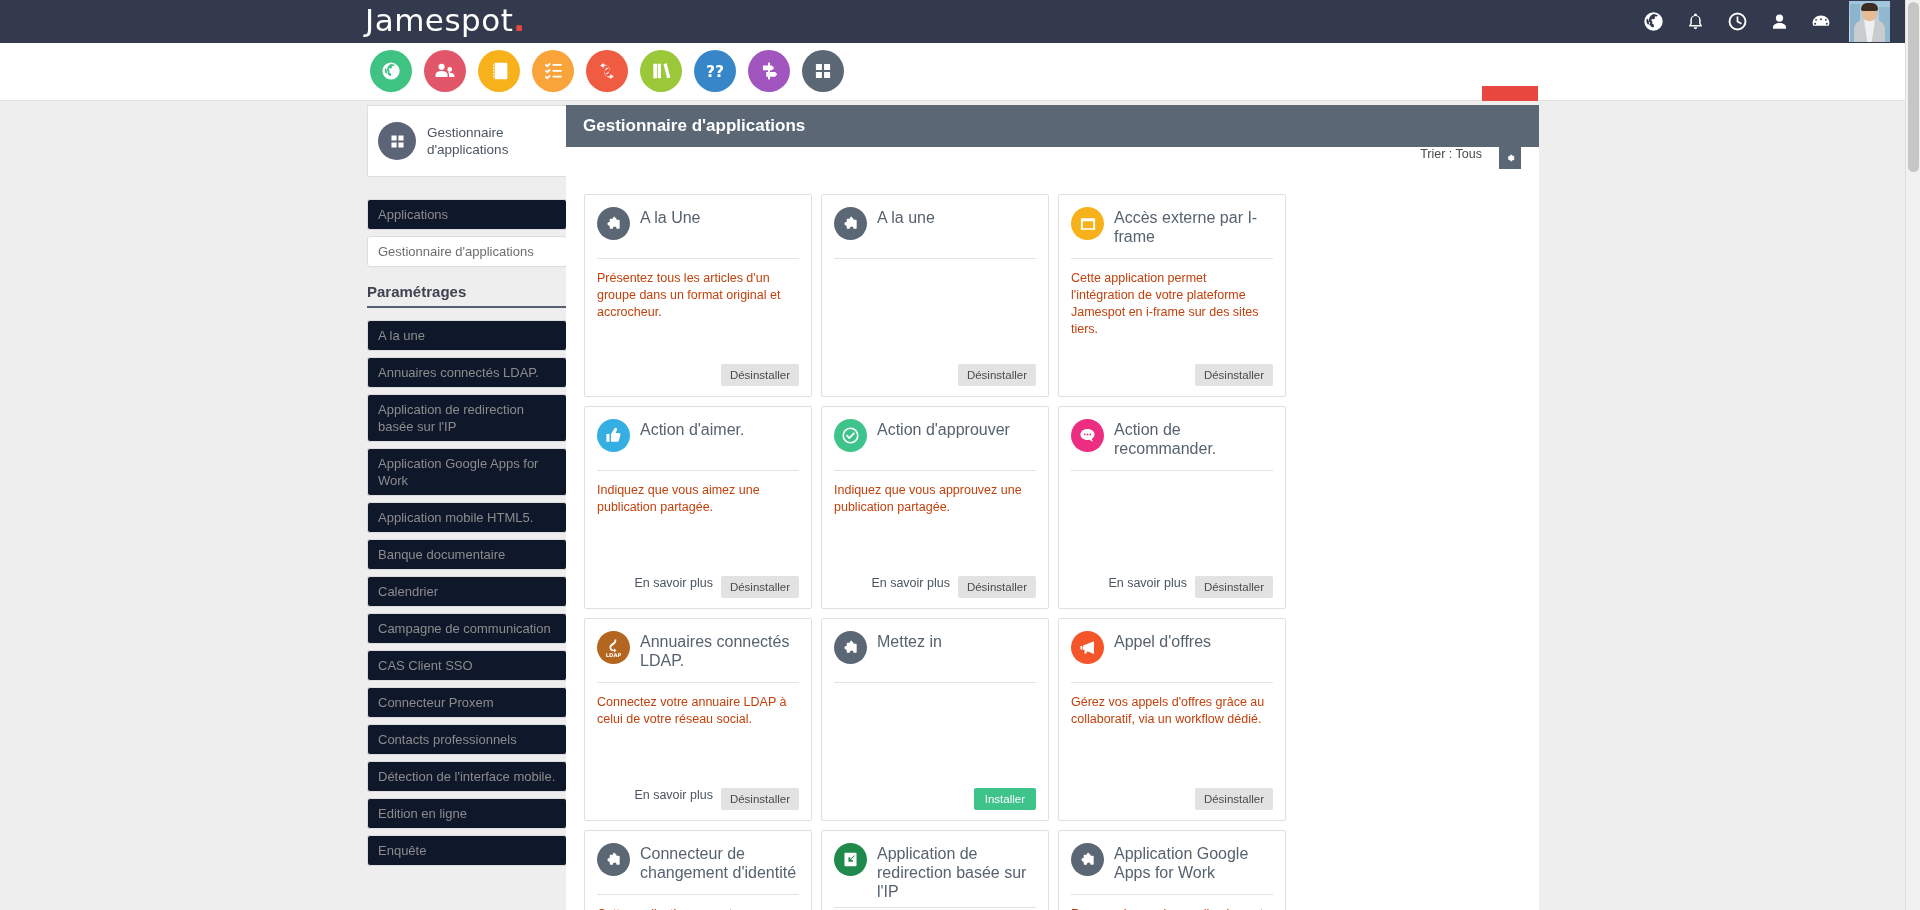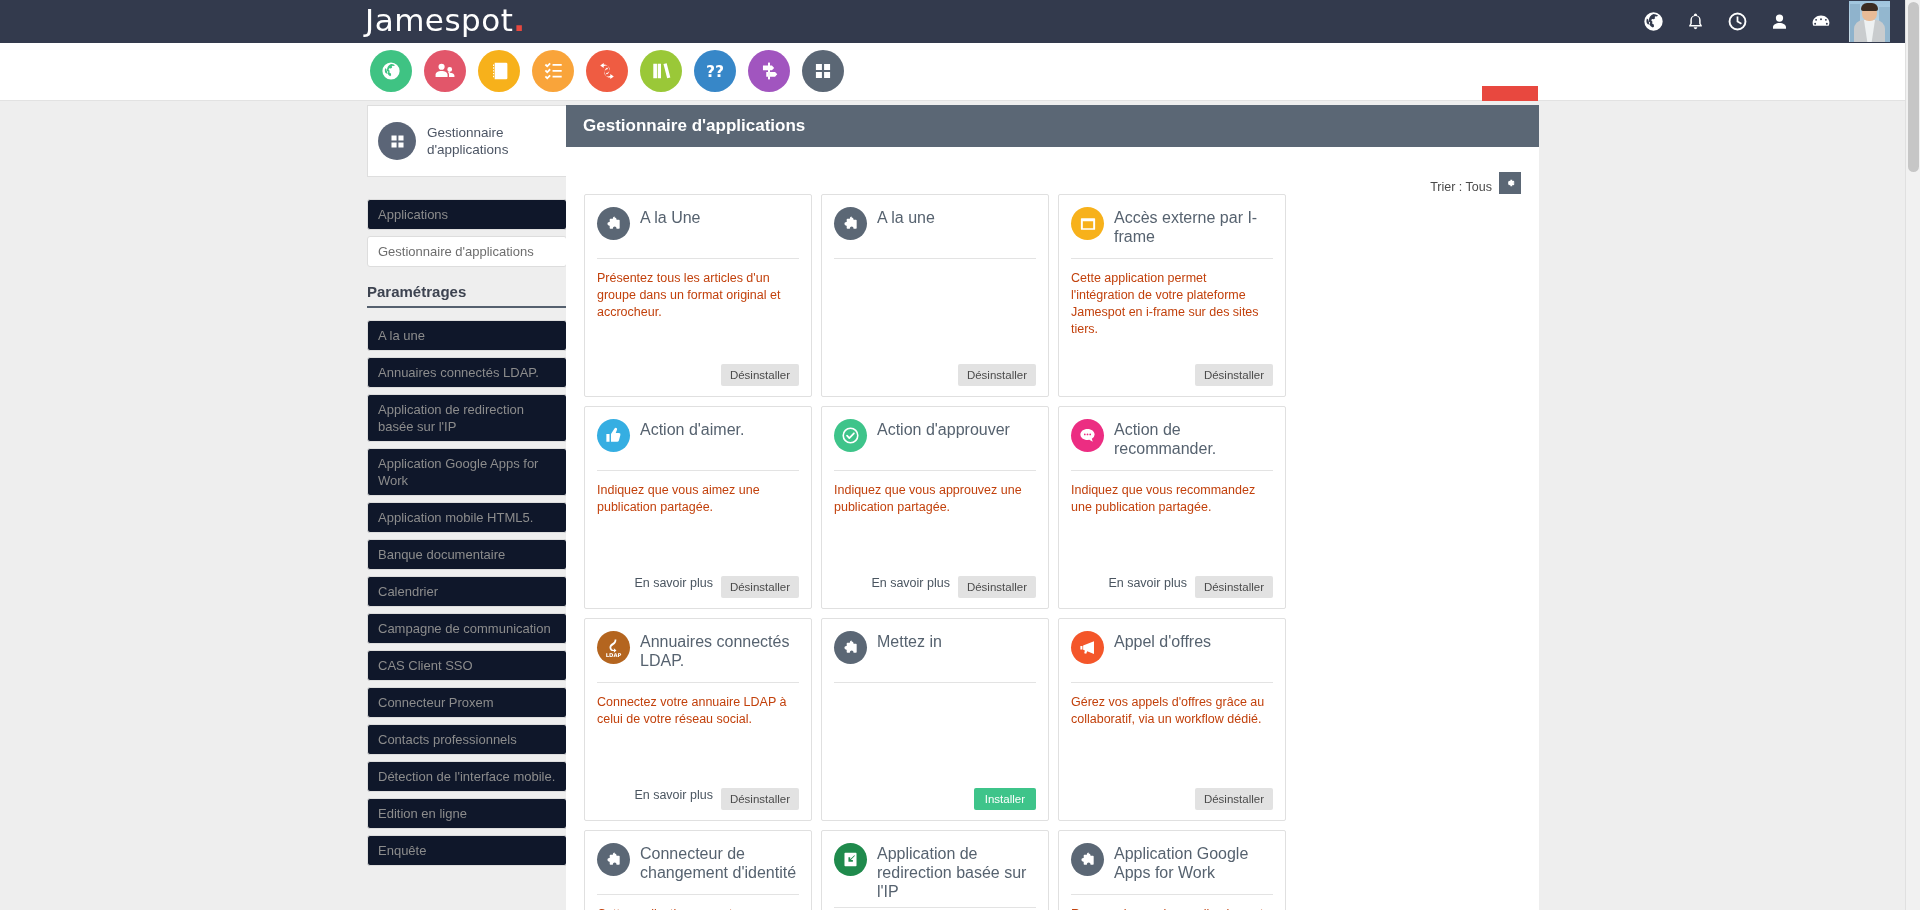--- a/index.html
+++ b/index.html
@@ -172,22 +172,22 @@
     font-size: 17px; font-weight: 700;
   }
   .main-body {
     width: 973px;
     background: #ffffff;
     padding: 0 18px 18px 18px;
     min-height: 760px;
   }
   .sortrow {
     height: 47px;
-    display: flex; align-items: flex-end; justify-content: flex-end;
-    gap: 7px;
+    display: flex; align-items: flex-start; justify-content: flex-end;
+    gap: 17px;
   }
   .sortlabel { font-size: 12.5px; color: #4a4a4a; }
   .gearbtn {
     width: 22px; height: 22px;
     background: #5b6775;
     display: flex; align-items: center; justify-content: center;
     cursor: pointer;
   }
 
   .grid {
@@ -520,21 +520,20 @@
                 <svg width="19" height="19" viewBox="0 0 24 24">
                   <path d="M12 3.7c-5 0-9 3.1-9 7s4 7 9 7a11 11 0 0 0 2.3-.2l4.3 2.3-1.1-3.6A6.6 6.6 0 0 0 21 10.7c0-3.9-4-7-9-7z"></path>
                   <circle cx="8.6" cy="10.6" r="1.1" fill="#ec2d82"></circle>
                   <circle cx="12" cy="10.6" r="1.1" fill="#ec2d82"></circle>
                   <circle cx="15.4" cy="10.6" r="1.1" fill="#ec2d82"></circle>
                 </svg>
               </div>
               <div class="card-title">Action de recommander.</div>
             </div>
             <div class="card-sep"></div>
-            <div class="card-desc">Indiquez que vous recommandez une publication partagée.</div>
             <div class="card-actions">
               <span class="link-more">En savoir plus</span>
               <button class="btn-uninstall">Désinstaller</button>
             </div>
           </div>
           <div class="card">
             <div class="card-head">
               <div class="card-ico" style="background: rgb(180, 101, 31);">
                 <svg width="23" height="23" viewBox="0 0 28 28">
                   <path d="M17.5 4.2c0 3.3-1.1 5.1-3.6 6.7-1.8 1.2-2.6 2-2.6 3.4a2.7 2.7 0 0 0 2.8 2.6h.4l-.1-1.9 3.2 2.7-3.2 2.8.1-2.1h-.5a4.8 4.8 0 0 1-4.9-4.4c0-2.3 1.3-3.7 3.4-5.1 2.1-1.4 2.9-2.6 2.9-4.7z"></path>

